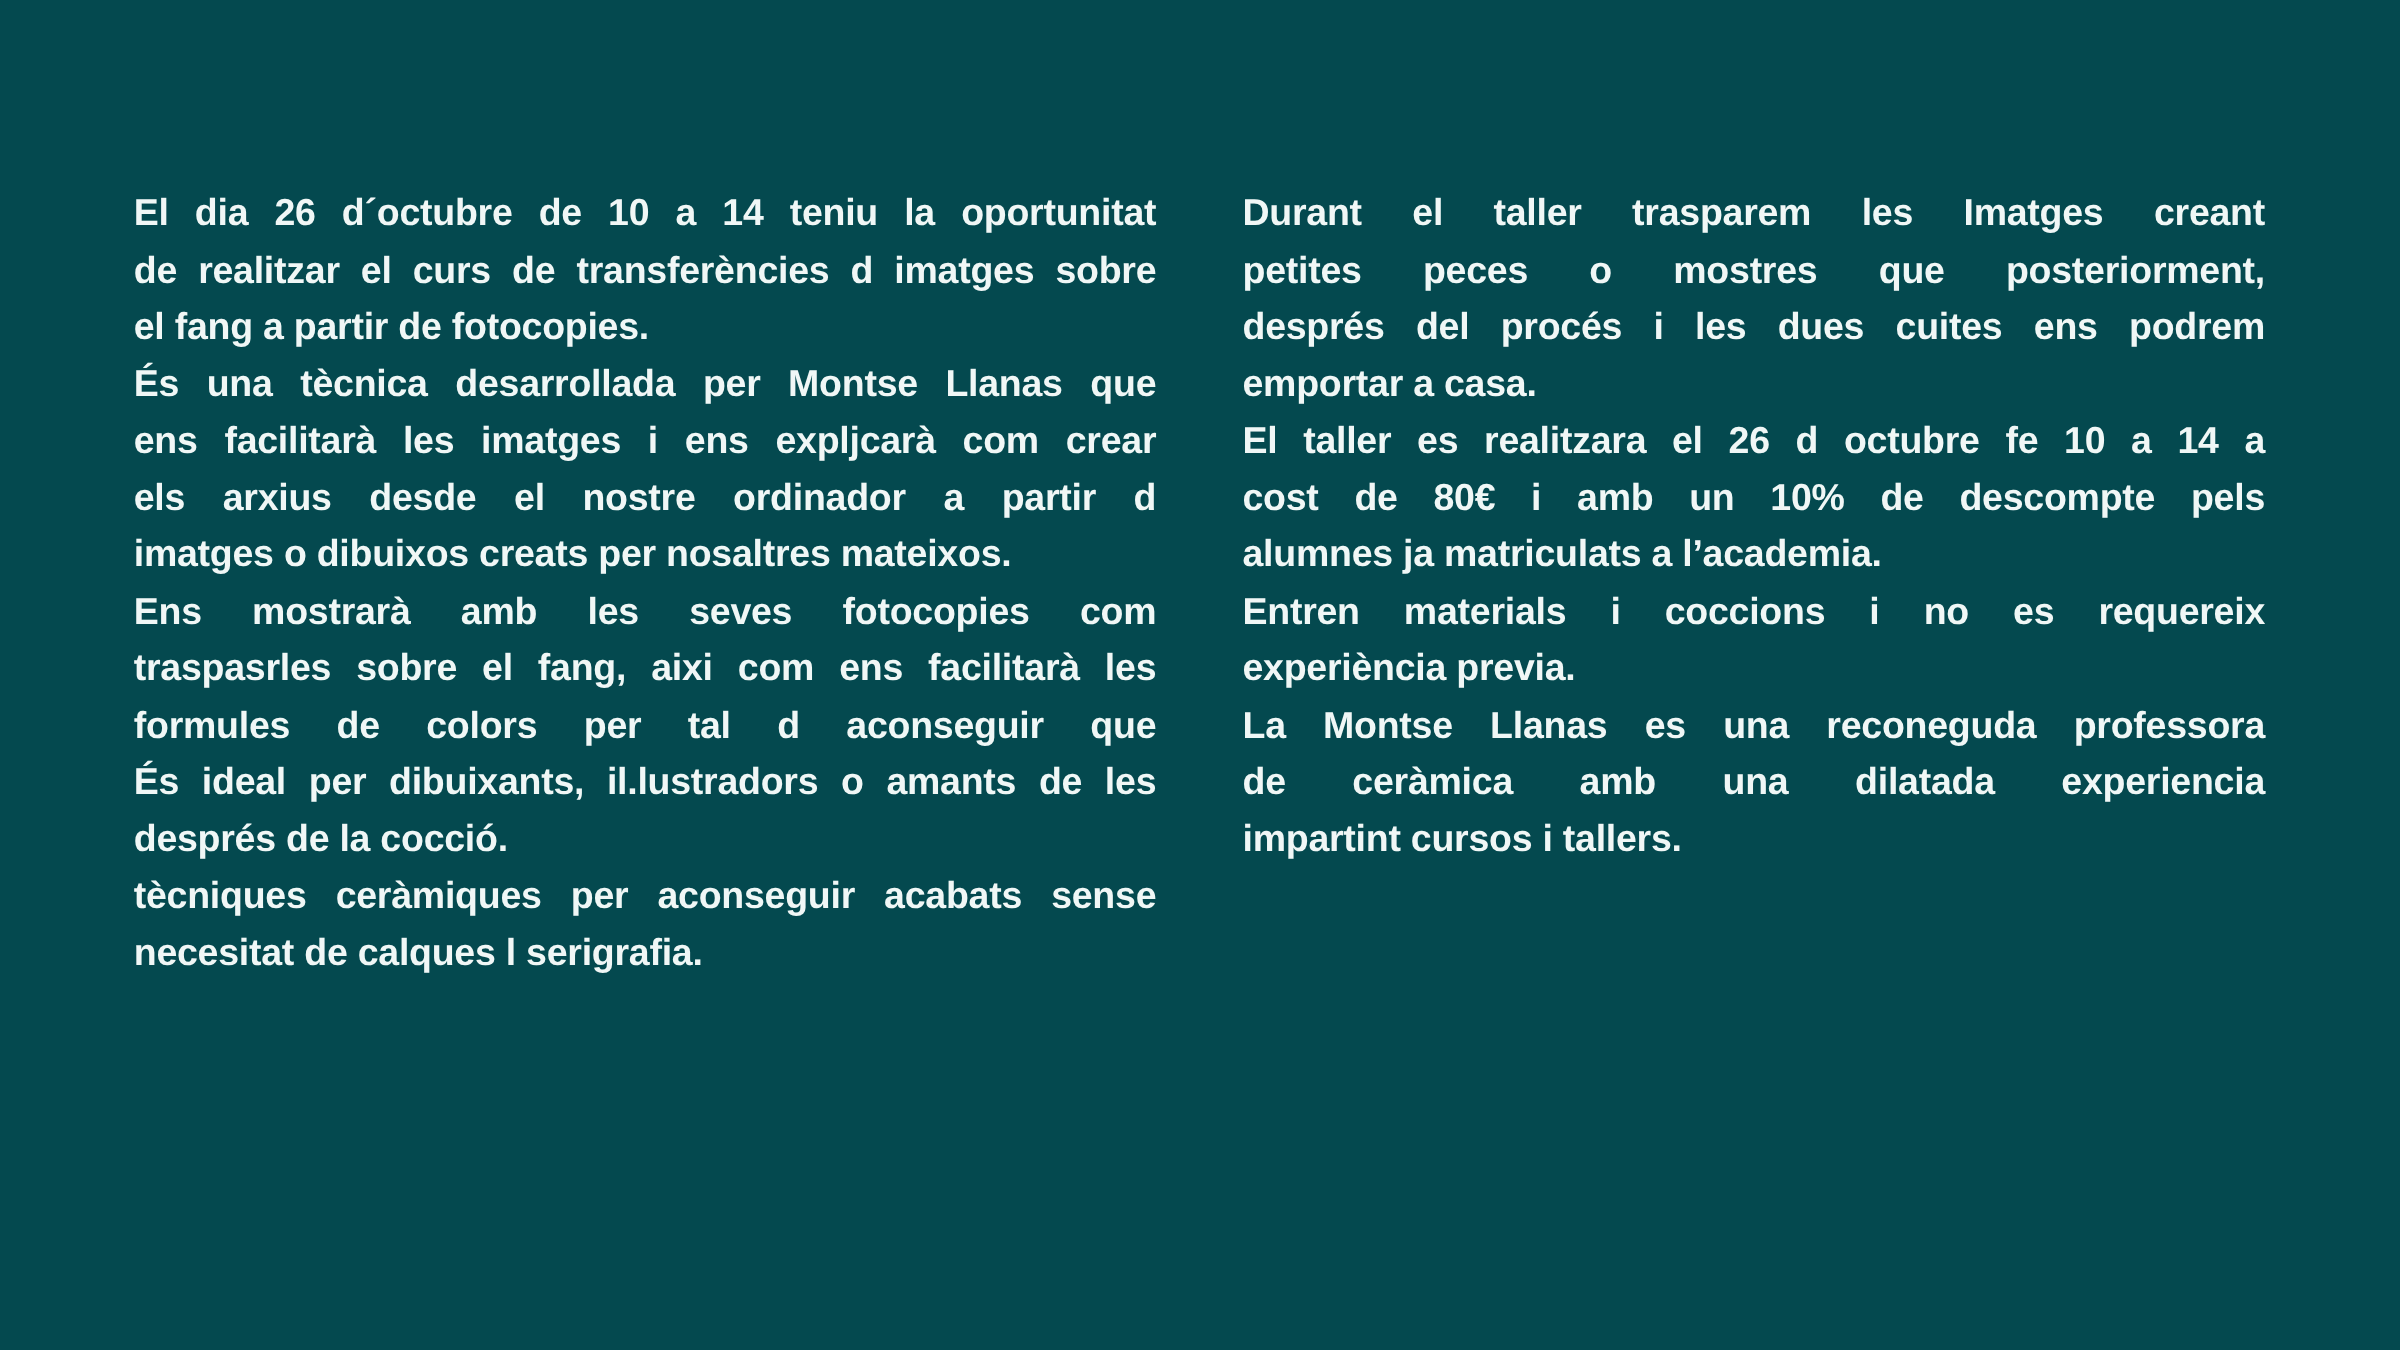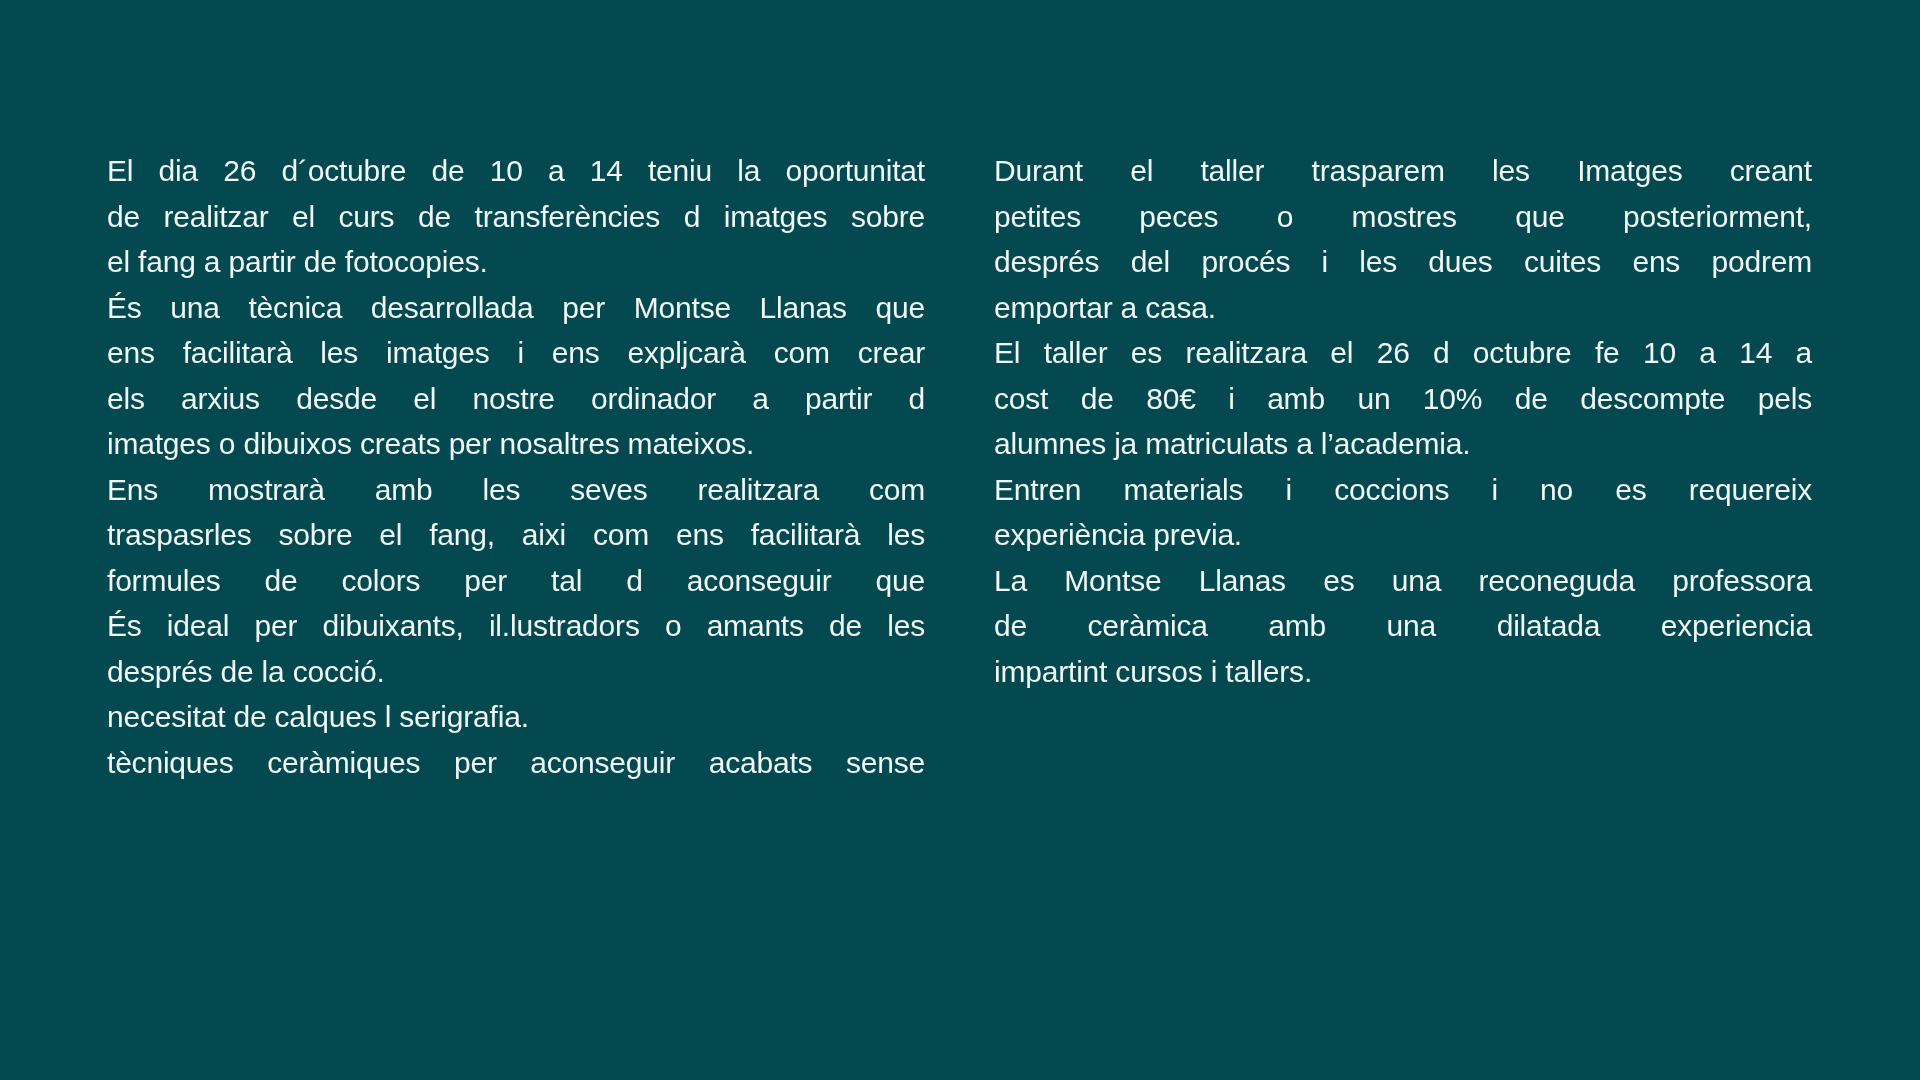--- a/index.html
+++ b/index.html
@@ -15,20 +15,21 @@
     color: #f0f7f6;
     font-family: "Liberation Sans", sans-serif;
   }
   .col {
     position: absolute;
     top: 148px;
     width: 818px;
     font-size: 30px;
     line-height: 45.5px;
     letter-spacing: -0.2px;
+    font-weight: bold;
   }
   .col-left  { left: 107px; }
   .col-right { left: 994px; }
   .line {
     margin: 0;
     text-align: justify;
     text-align-last: left;
   }
   .line.stretch {
     text-align-last: justify;
@@ -39,27 +40,27 @@
 
 <div class="page" style="background: rgb(4, 73, 79); color: rgb(240, 247, 246);">
   <div class="col col-left">
       <p class="line stretch">El dia 26 d´octubre de 10 a 14 teniu la oportunitat</p>
       <p class="line stretch">de realitzar el curs de transferències d imatges sobre</p>
       <p class="line">el fang a partir de fotocopies.</p>
       <p class="line stretch">És una tècnica desarrollada per Montse Llanas que</p>
       <p class="line stretch">ens facilitarà les imatges i ens expljcarà com crear</p>
       <p class="line stretch">els arxius desde el nostre ordinador a partir d</p>
       <p class="line">imatges o dibuixos creats per nosaltres mateixos.</p>
-      <p class="line stretch">Ens mostrarà amb les seves realitzara com</p>
+      <p class="line stretch">Ens mostrarà amb les seves fotocopies com</p>
       <p class="line stretch">traspasrles sobre el fang, aixi com ens facilitarà les</p>
       <p class="line stretch">formules de colors per tal d aconseguir que</p>
       <p class="line stretch">És ideal per dibuixants, il.lustradors o amants de les</p>
       <p class="line">després de la cocció.</p>
+      <p class="line stretch">tècniques ceràmiques per aconseguir acabats sense</p>
       <p class="line">necesitat de calques l serigrafia.</p>
-      <p class="line stretch">tècniques ceràmiques per aconseguir acabats sense</p>
     </div>
   <div class="col col-right">
       <p class="line stretch">Durant el taller trasparem les Imatges creant</p>
       <p class="line stretch">petites peces o mostres que posteriorment,</p>
       <p class="line stretch">després del procés i les dues cuites ens podrem</p>
       <p class="line">emportar a casa.</p>
       <p class="line stretch">El taller es realitzara el 26 d octubre fe 10 a 14 a</p>
       <p class="line stretch">cost de 80€ i amb un 10% de descompte pels</p>
       <p class="line">alumnes ja matriculats a l’academia.</p>
       <p class="line stretch">Entren materials i coccions i no es requereix</p>

